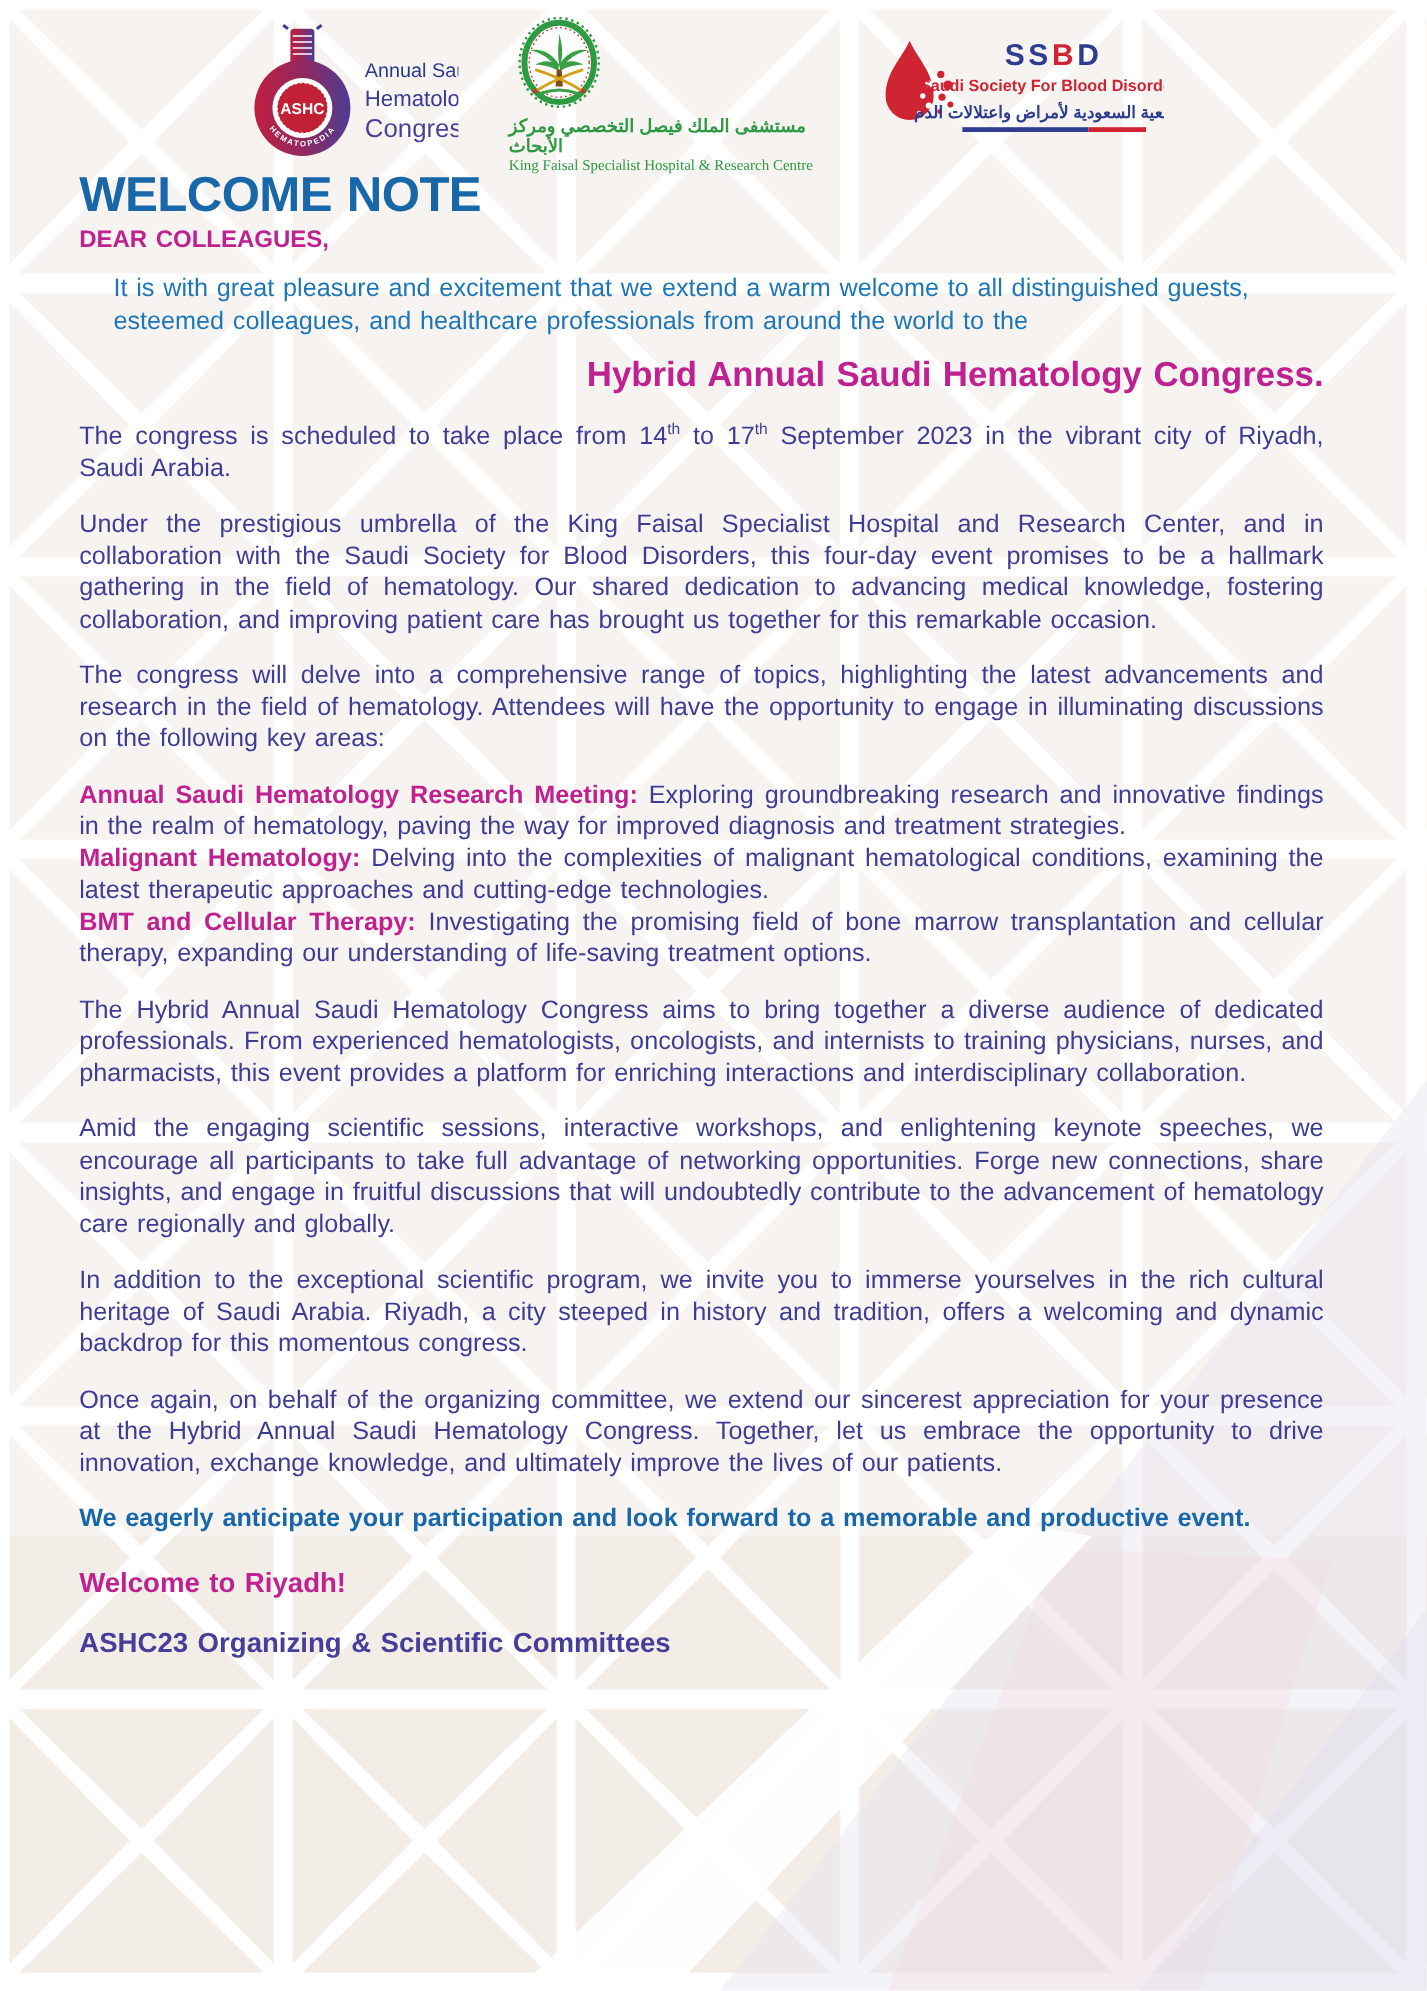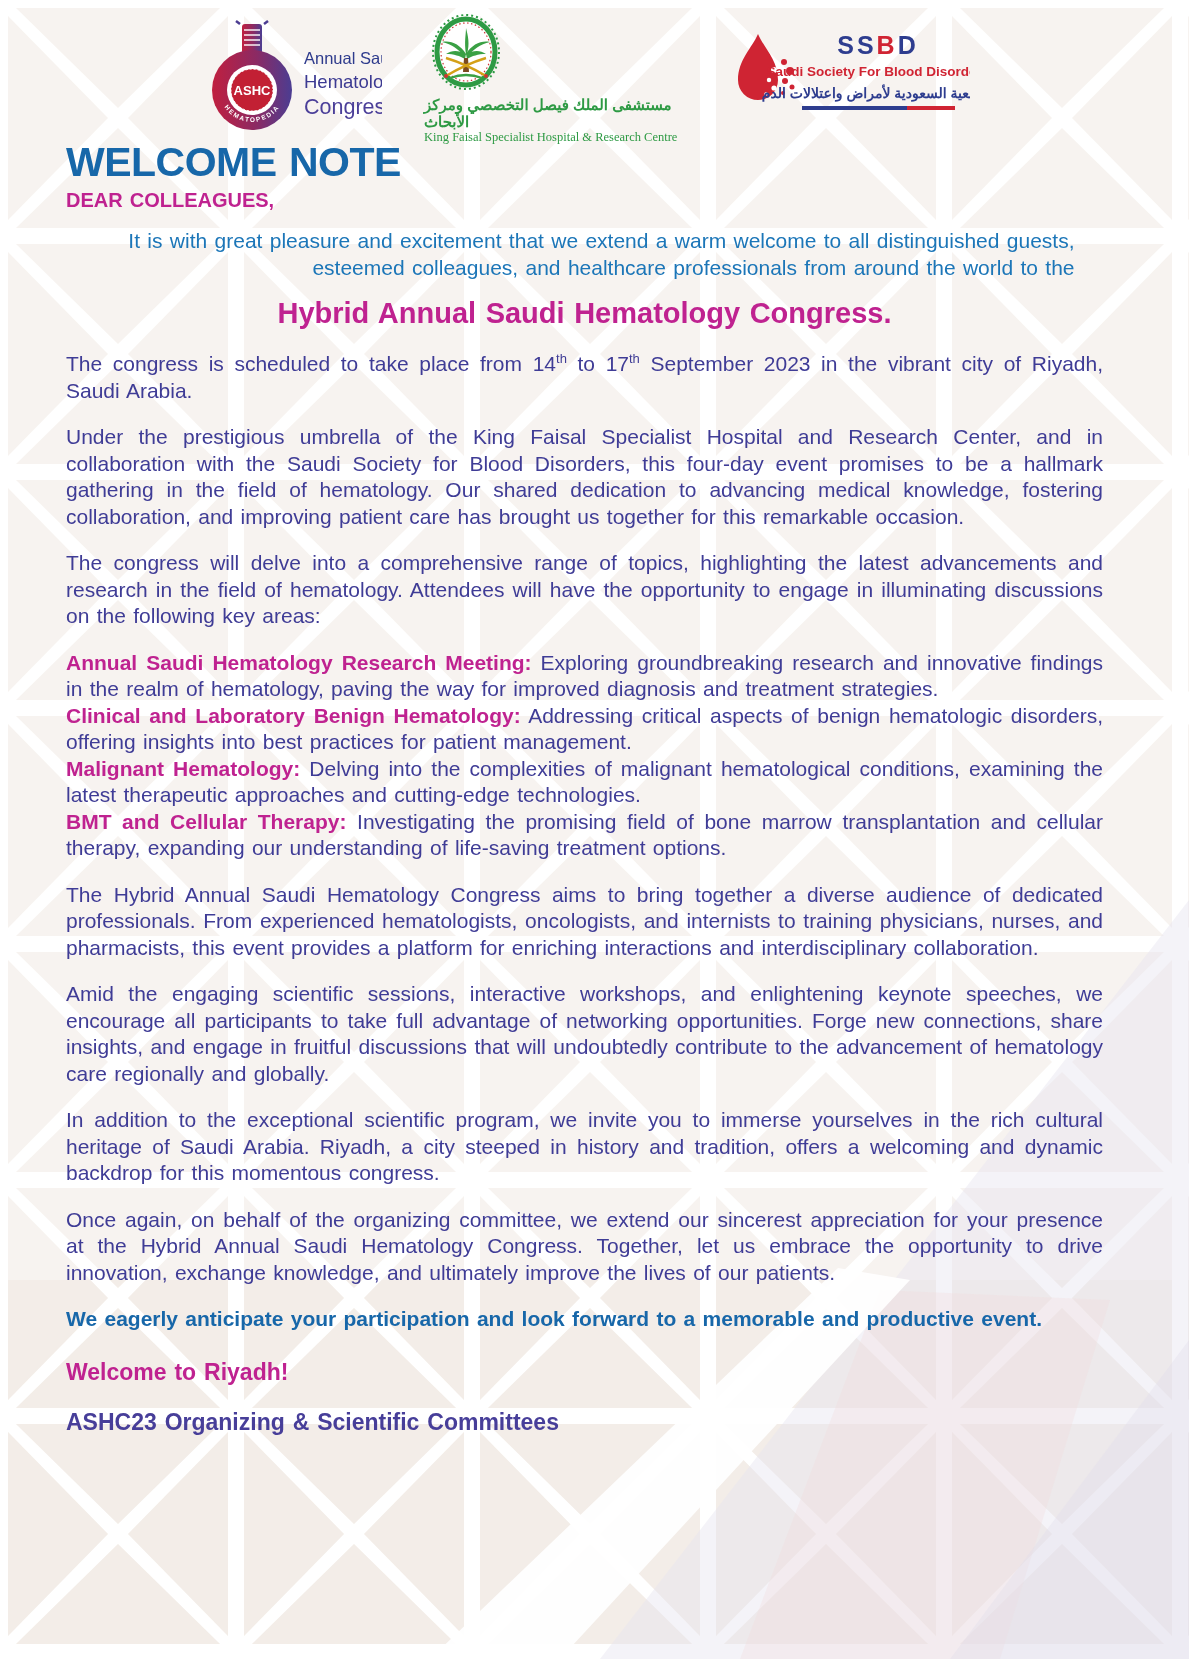--- a/index.html
+++ b/index.html
@@ -17,22 +17,22 @@
   .logo-kfsh{position:absolute;left:424px;top:14px;width:256px;}
   .logo-kfsh .ar{color:#2e9a44;font-weight:bold;font-size:15px;line-height:17px;}
   .logo-kfsh .en{color:#2e9a44;font-family:"Liberation Serif",serif;font-size:12.5px;line-height:15px;}
   .logo-ssbd{position:absolute;left:730px;top:26px;}
   .content{
     position:absolute;left:66px;top:140px;width:1037px;z-index:2;
     color:#3f3c96;font-size:21px;line-height:26.5px;word-spacing:1.5px;
   }
   .title{color:#1767a9;font-size:41px;line-height:44px;font-weight:bold;letter-spacing:-0.5px;margin:0;}
   .salutation{color:#bf2290;font-size:20px;line-height:28px;font-weight:bold;margin:2px 0 0 0;}
-  .intro{color:#1c76b8;text-align:right;margin:14px auto 0 auto;width:980px;}
-  .congress-name{color:#bf2290;text-align:center;font-size:29px;line-height:34px;font-weight:bold;margin:15px 0 0 0;}
+  .intro{color:#1c76b8;text-align:left;margin:14px auto 0 auto;width:980px;}
+  .congress-name{color:#bf2290;text-align:right;font-size:29px;line-height:34px;font-weight:bold;margin:15px 0 0 0;}
   .content p.body{text-align:justify;margin:0 0 20px 0;}
   .content p.first{margin-top:21px;}
   .content p.ka{text-align:justify;margin:0;}
   .content .ka-block{margin:0 0 20px 0;}
   .ka-label{color:#bf2290;font-weight:bold;}
   sup{font-size:13px;line-height:0;}
   .closing{color:#1767a9;font-weight:bold;text-align:justify;margin:0 0 20px 0;}
   .welcome{color:#bf2290;font-weight:bold;font-size:23px;margin:26px 0 0 0;}
   .signature{color:#473e99;font-weight:bold;font-size:23px;text-align:left;margin:24px 0 0 0;}
 </style>
@@ -139,21 +139,20 @@
     <h3 class="congress-name">Hybrid Annual Saudi Hematology Congress.</h3>
 
     <p class="body first"><span>The congress is scheduled to take place from 14</span><sup>th</sup><span> to 17</span><sup>th</sup><span> September 2023 in the vibrant city of Riyadh, Saudi Arabia.</span></p>
 
     <p class="body">Under the prestigious umbrella of the King Faisal Specialist Hospital and Research Center, and in collaboration with the Saudi Society for Blood Disorders, this four-day event promises to be a hallmark gathering in the field of hematology. Our shared dedication to advancing medical knowledge, fostering collaboration, and improving patient care has brought us together for this remarkable occasion.</p>
 
     <p class="body">The congress will delve into a comprehensive range of topics, highlighting the latest advancements and research in the field of hematology. Attendees will have the opportunity to engage in illuminating discussions on the following key areas:</p>
 
     <div class="ka-block">
       <p class="ka"><span class="ka-label">Annual Saudi Hematology Research Meeting:</span><span> Exploring groundbreaking research and innovative findings in the realm of hematology, paving the way for improved diagnosis and treatment strategies.</span></p>
-      <p class="ka"><span class="ka-label">Clinical and Laboratory Benign Hematology:</span><span> Addressing critical aspects of benign hematologic disorders, offering insights into best practices for patient management.</span></p>
       <p class="ka"><span class="ka-label">Malignant Hematology:</span><span> Delving into the complexities of malignant hematological conditions, examining the latest therapeutic approaches and cutting-edge technologies.</span></p>
       <p class="ka"><span class="ka-label">BMT and Cellular Therapy:</span><span> Investigating the promising field of bone marrow transplantation and cellular therapy, expanding our understanding of life-saving treatment options.</span></p>
     </div>
 
     <p class="body">The Hybrid Annual Saudi Hematology Congress aims to bring together a diverse audience of dedicated professionals. From experienced hematologists, oncologists, and internists to training physicians, nurses, and pharmacists, this event provides a platform for enriching interactions and interdisciplinary collaboration.</p>
 
     <p class="body">Amid the engaging scientific sessions, interactive workshops, and enlightening keynote speeches, we encourage all participants to take full advantage of networking opportunities. Forge new connections, share insights, and engage in fruitful discussions that will undoubtedly contribute to the advancement of hematology care regionally and globally.</p>
 
     <p class="body">In addition to the exceptional scientific program, we invite you to immerse yourselves in the rich cultural heritage of Saudi Arabia. Riyadh, a city steeped in history and tradition, offers a welcoming and dynamic backdrop for this momentous congress.</p>
 

